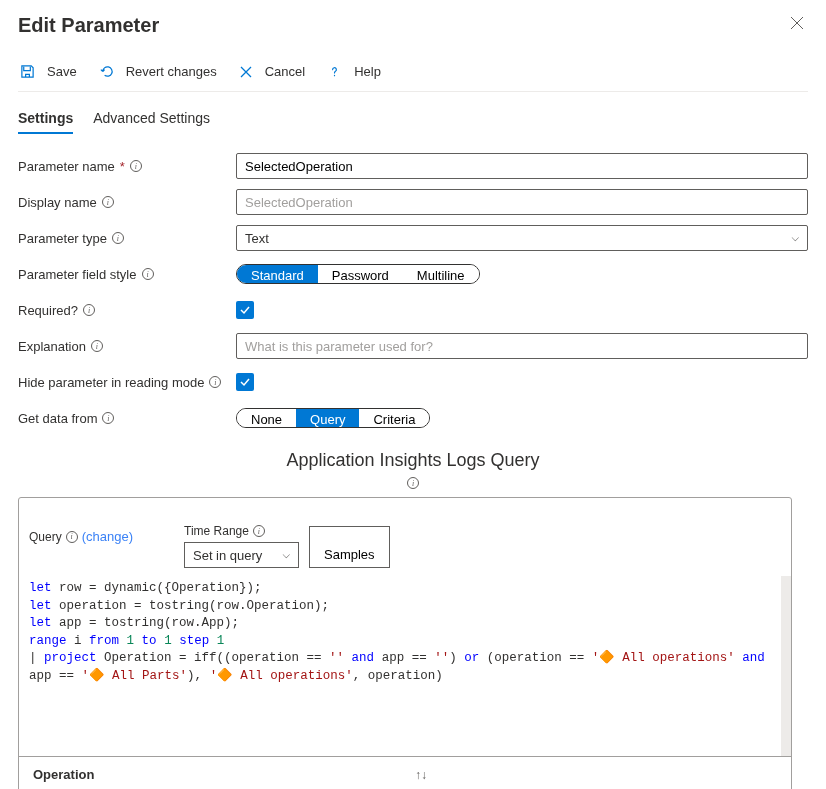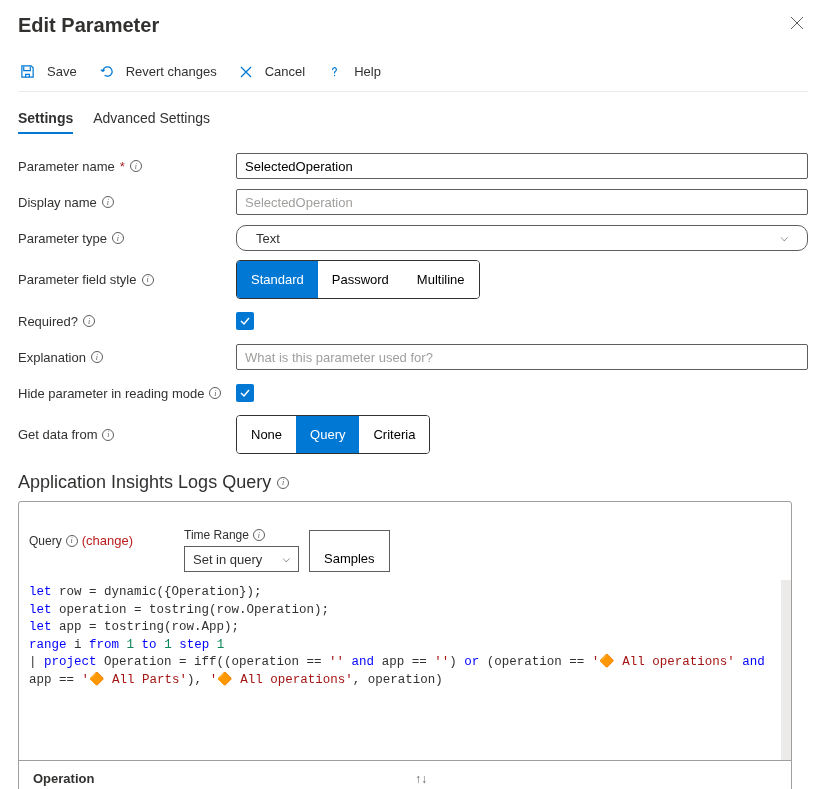--- a/index.html
+++ b/index.html
@@ -20,34 +20,34 @@
     .tabs { display: flex; gap: 20px; margin-bottom: 18px; }
     .tab { padding: 6px 0; cursor: pointer; font-size: 14px; color: #323130; border-bottom: 2px solid transparent; }
     .tab.active { border-bottom-color: #0078d4; font-weight: 600; }
     .form-row { display: flex; align-items: center; margin-bottom: 8px; min-height: 28px; }
     .form-label { width: 218px; display: flex; align-items: center; gap: 5px; font-size: 13px; }
     .form-label .required { color: #a4262c; }
     .info-icon { width: 12px; height: 12px; border: 1px solid #605e5c; border-radius: 50%; display: inline-flex; align-items: center; justify-content: center; font-size: 8px; color: #605e5c; font-style: italic; font-family: serif; }
     .form-control { flex: 1; }
     .text-input { width: 100%; padding: 4px 8px; border: 1px solid #605e5c; border-radius: 2px; font-size: 13px; height: 26px; }
     .text-input::placeholder { color: #a19f9d; }
-    .select-input { width: 100%; padding: 4px 19px; border: 1px solid #605e5c; border-radius: 10px; font-size: 13px; height: 26px; background: white; position: relative; display: flex; align-items: center; justify-content: space-between; cursor: pointer; }
+    .select-input { width: 100%; padding: 4px 8px; border: 1px solid #605e5c; border-radius: 2px; font-size: 13px; height: 26px; background: white; position: relative; display: flex; align-items: center; justify-content: space-between; cursor: pointer; }
     .chevron { font-size: 10px; color: #605e5c; }
-    .pill-group { display: inline-flex; border: 1px solid #323130; border-radius: 4px; overflow: hidden; height: 39px; }
+    .pill-group { display: inline-flex; border: 1px solid #323130; border-radius: 10px; overflow: hidden; height: 20px; }
     .pill { padding: 3px 14px; font-size: 13px; cursor: pointer; background: white; border: none; }
     .pill.active { background: #0078d4; color: white; }
     .checkbox { width: 18px; height: 18px; background: #0078d4; border-radius: 2px; display: inline-flex; align-items: center; justify-content: center; color: white; cursor: pointer; }
     .checkbox svg { width: 12px; height: 12px; }
-    .section-title { font-size: 18px; font-weight: 400; margin-top: 18px; margin-bottom: 8px; display: flex; align-items: center; gap: 6px; }
+    .section-title { font-size: 18px; font-weight: 400; margin-top: 18px; margin-bottom: 8px; display: flex; align-items: center; gap: 6px; flex-direction: column; }
     .query-panel { border: 1px solid #a19f9d; border-radius: 3px; padding: 8px 10px 0 10px; width: 774px; }
     .query-header { display: flex; align-items: flex-end; gap: 10px; margin-bottom: 8px; }
     .query-col { display: flex; flex-direction: column; gap: 4px; }
     .query-sublabel { font-size: 12px; display: flex; align-items: center; gap: 4px; }
     .run-btn { background: #0078d4; color: white; border: none; padding: 6px 14px; font-size: 13px; font-weight: 600; cursor: pointer; border-radius: 1px; }
-    .change-link { color: #b91c1c; cursor: pointer; font-size: 13px; }
+    .change-link { color: #3b82f6; cursor: pointer; font-size: 13px; }
     .time-select { border: 1px solid #605e5c; padding: 4px 8px; font-size: 13px; background: white; display: flex; align-items: center; gap: 12px; cursor: pointer; height: 26px; width: 115px; justify-content: space-between; }
     .samples-btn { border: 1px solid #605e5c; padding: 20px 14px; font-size: 13px; background: white; cursor: pointer; height: 26px; }
     .query-spacer { width: 145px; height: 20px; border-radius: 10px; }
     .code-area { font-family: 'Consolas', 'Courier New', monospace; font-size: 12.5px; line-height: 1.4; padding: 4px 10px; white-space: pre-wrap; word-wrap: break-word; margin: 0 -10px; border-right: 10px solid #edebe9; min-height: 180px; }
     .kw { color: #0000ff; }
     .str { color: #a31515; }
     .num { color: #098658; }
     .results { border-top: 1px solid #a19f9d; margin: 0 -10px; }
     .results-header { display: flex; align-items: center; padding: 10px 14px; border-bottom: 1px solid #edebe9; font-weight: 600; font-size: 13px; }
     .sort-icon { margin-left: auto; margin-right: 350px; color: #605e5c; font-size: 12px; }

